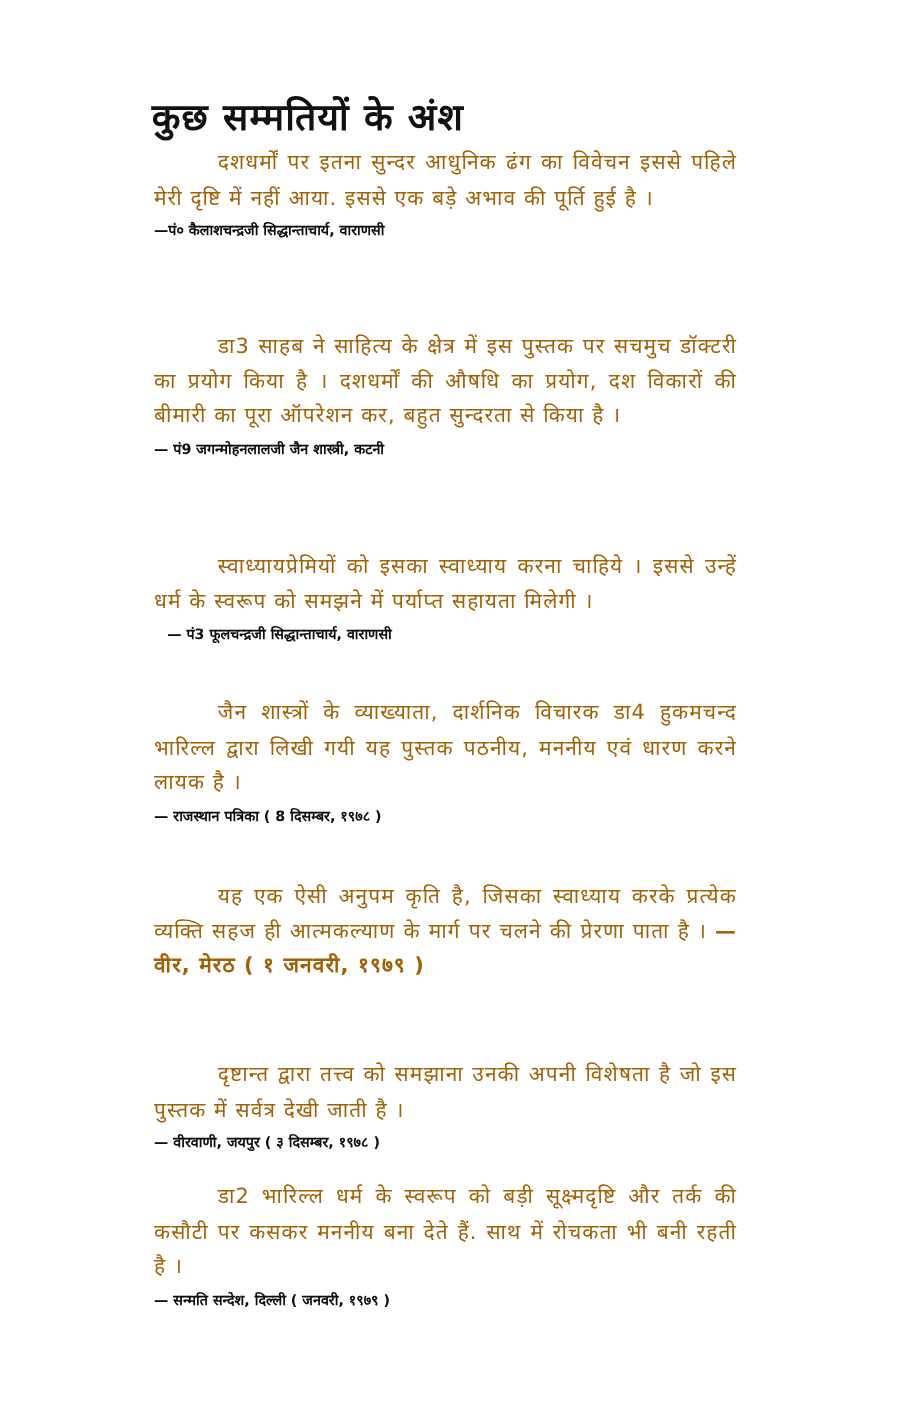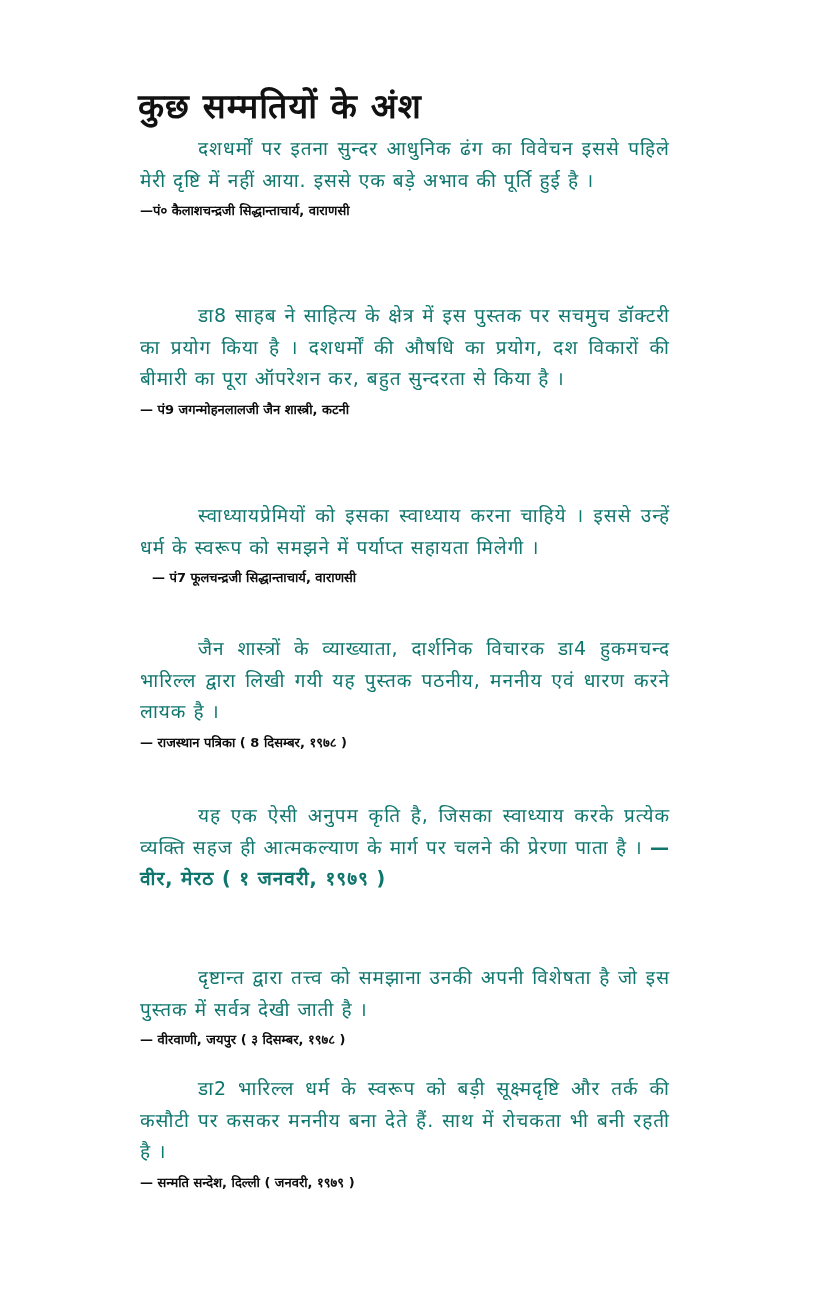--- a/index.html
+++ b/index.html
@@ -9,21 +9,21 @@
     color: #111111;
   }
   .page { position: absolute; left: 0; top: 0; width: 828px; height: 1298px; border-radius: 7px; }
   .title {
     position: absolute; left: 138px; top: 82px;
     font-size: 34px; font-weight: bold; letter-spacing: 1px; white-space: nowrap;
   }
   .block { position: absolute; left: 140px; width: 530px; }
   .para {
     font-size: 19px; line-height: 31.5px; text-align: justify;
-    text-indent: 58px; margin: 0; letter-spacing: 1px; color: #0f766e;
+    text-indent: 58px; margin: 0; letter-spacing: 1px; color: #a16207;
   }
   .attr {
     font-size: 13px; font-weight: bold; line-height: 30px; white-space: nowrap;
     margin: 0; color: #0d0d0d;
   }
   .attr.indent { padding-left: 12px; }
   .inline-attr { font-weight: bold; }
 </style>
 </head>
 <body>
@@ -31,27 +31,27 @@
 <div class="page">
 
   <div class="title">कुछ सम्मतियों के अंश</div>
 
   <div class="block" style="top:133px;">
     <p class="para">दशधर्मों पर इतना सुन्दर आधुनिक ढंग का विवेचन इससे पहिले मेरी दृष्टि में नहीं आया. इससे एक बड़े अभाव की पूर्ति हुई है ।</p>
     <p class="attr">—पं० कैलाशचन्द्रजी सिद्धान्ताचार्य, वाराणसी</p>
   </div>
 
   <div class="block" style="top:300px;">
-    <p class="para">डा8 साहब ने साहित्य के क्षेत्र में इस पुस्तक पर सचमुच डॉक्टरी का प्रयोग किया है । दशधर्मों की औषधि का प्रयोग, दश विकारों की बीमारी का पूरा ऑपरेशन कर, बहुत सुन्दरता से किया है ।</p>
+    <p class="para">डा3 साहब ने साहित्य के क्षेत्र में इस पुस्तक पर सचमुच डॉक्टरी का प्रयोग किया है । दशधर्मों की औषधि का प्रयोग, दश विकारों की बीमारी का पूरा ऑपरेशन कर, बहुत सुन्दरता से किया है ।</p>
     <p class="attr">— पं9 जगन्मोहनलालजी जैन शास्त्री, कटनी</p>
   </div>
 
   <div class="block" style="top:500px;">
     <p class="para">स्वाध्यायप्रेमियों को इसका स्वाध्याय करना चाहिये । इससे उन्हें धर्म के स्वरूप को समझने में पर्याप्त सहायता मिलेगी ।</p>
-    <p class="attr indent">— पं7 फूलचन्द्रजी सिद्धान्ताचार्य, वाराणसी</p>
+    <p class="attr indent">— पं3 फूलचन्द्रजी सिद्धान्ताचार्य, वाराणसी</p>
   </div>
 
   <div class="block" style="top:633px;">
     <p class="para">जैन शास्त्रों के व्याख्याता, दार्शनिक विचारक डा4 हुकमचन्द भारिल्ल द्वारा लिखी गयी यह पुस्तक पठनीय, मननीय एवं धारण करने लायक है ।</p>
     <p class="attr">— राजस्थान पत्रिका ( 8 दिसम्बर, १९७८ )</p>
   </div>
 
   <div class="block" style="top:800px;">
     <p class="para">
       <span>यह एक ऐसी अनुपम कृति है, जिसका स्वाध्याय करके प्रत्येक व्यक्ति सहज ही आत्मकल्याण के मार्ग पर चलने की प्रेरणा पाता है ।</span>

